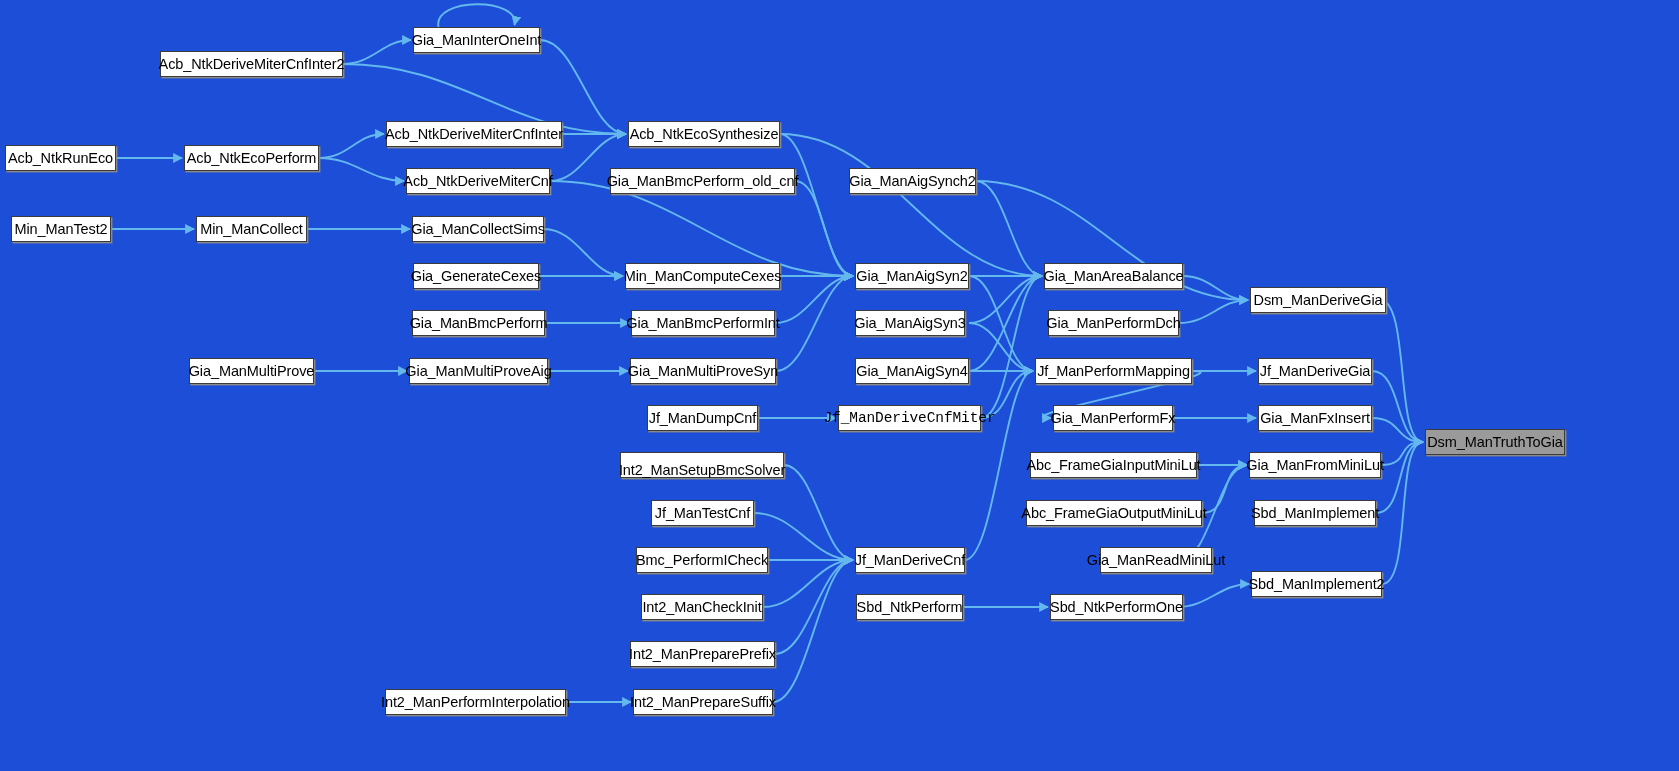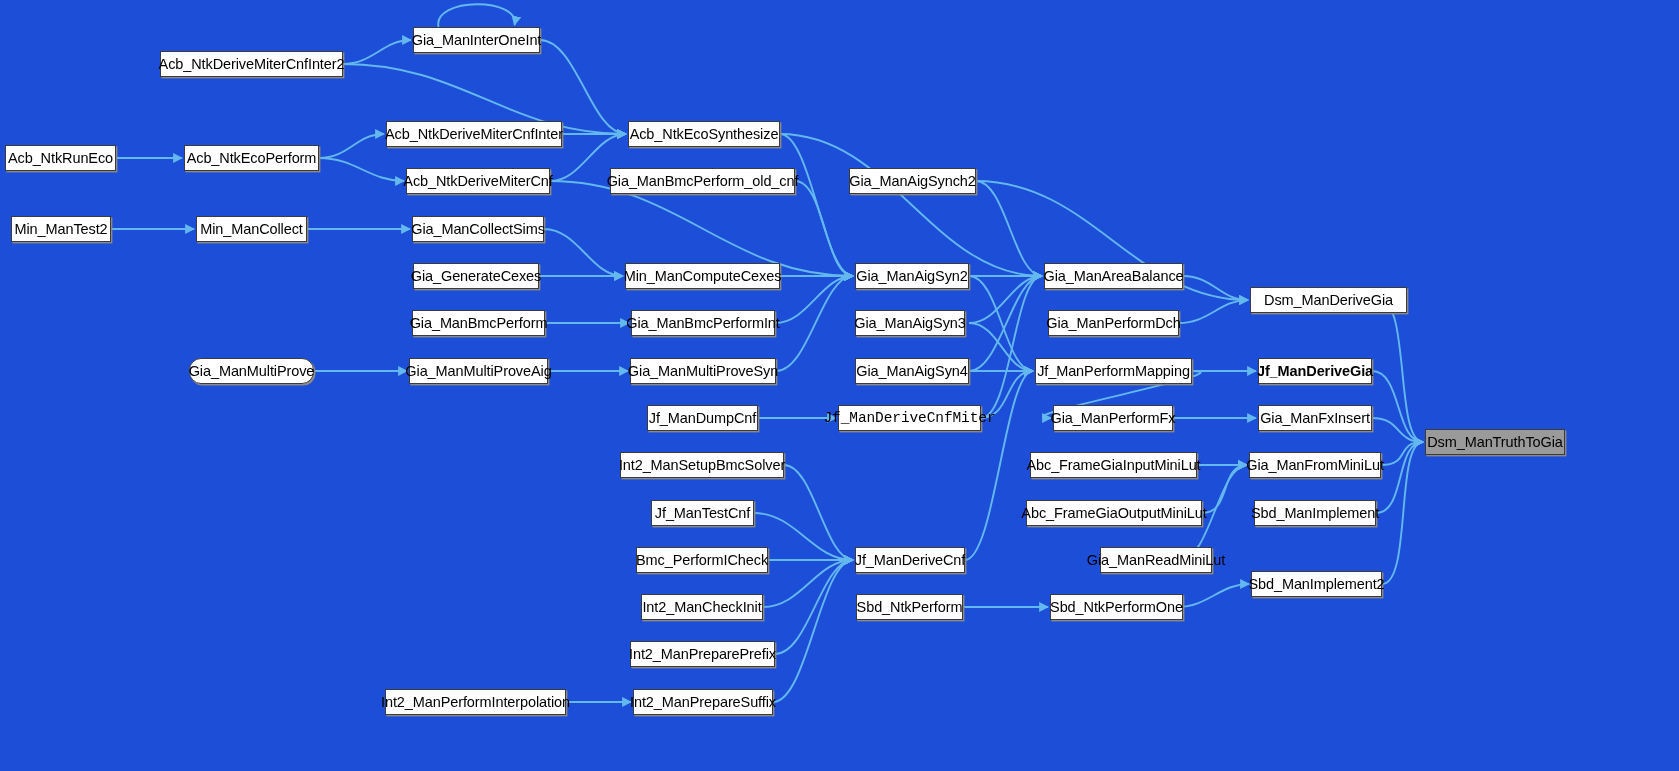--- a/index.html
+++ b/index.html
@@ -160,69 +160,69 @@
       </div>
       <div class="node" style="left: 625px; top: 263px; width: 155px;">
         <span class="node-label">Min_ManComputeCexes</span>
       </div>
       <div class="node" style="left: 855px; top: 263px; width: 114px;">
         <span class="node-label">Gia_ManAigSyn2</span>
       </div>
       <div class="node" style="left: 1044px; top: 263px; width: 139px;">
         <span class="node-label">Gia_ManAreaBalance</span>
       </div>
-      <div class="node" style="left: 1250px; top: 287px; width: 157px;">
+      <div class="node" style="left: 1250px; top: 287px; width: 136px;">
         <span class="node-label">Dsm_ManDeriveGia</span>
       </div>
       <div class="node" style="left: 412px; top: 310px; width: 133px;">
         <span class="node-label">Gia_ManBmcPerform</span>
       </div>
       <div class="node" style="left: 631px; top: 310px; width: 144px;">
         <span class="node-label">Gia_ManBmcPerformInt</span>
       </div>
       <div class="node" style="left: 855px; top: 310px; width: 110px;">
         <span class="node-label">Gia_ManAigSyn3</span>
       </div>
       <div class="node" style="left: 1048px; top: 310px; width: 131px;">
         <span class="node-label">Gia_ManPerformDch</span>
       </div>
-      <div class="node" style="left: 189px; top: 358px; width: 125px; border-radius: 12px;">
+      <div class="node" style="left: 189px; top: 358px; width: 125px;">
         <span class="node-label">Gia_ManMultiProve</span>
       </div>
       <div class="node" style="left: 409px; top: 358px; width: 139px;">
         <span class="node-label">Gia_ManMultiProveAig</span>
       </div>
       <div class="node" style="left: 630px; top: 358px; width: 146px;">
         <span class="node-label">Gia_ManMultiProveSyn</span>
       </div>
       <div class="node" style="left: 855px; top: 358px; width: 114px;">
         <span class="node-label">Gia_ManAigSyn4</span>
       </div>
       <div class="node" style="left: 1035px; top: 358px; width: 157px;">
         <span class="node-label">Jf_ManPerformMapping</span>
       </div>
-      <div class="node" style="left: 1258px; top: 358px; width: 114px; font-weight: bold;">
+      <div class="node" style="left: 1258px; top: 358px; width: 114px;">
         <span class="node-label">Jf_ManDeriveGia</span>
       </div>
       <div class="node" style="left: 647px; top: 405px; width: 111px;">
         <span class="node-label">Jf_ManDumpCnf</span>
       </div>
       <div class="node" style="left: 838px; top: 405px; width: 143px; font-family: Liberation Mono, monospace;">
         <span class="node-label">Jf_ManDeriveCnfMiter</span>
       </div>
       <div class="node" style="left: 1053px; top: 405px; width: 120px;">
         <span class="node-label">Gia_ManPerformFx</span>
       </div>
       <div class="node" style="left: 1258px; top: 405px; width: 114px;">
         <span class="node-label">Gia_ManFxInsert</span>
       </div>
       <div class="node highlight" style="left: 1425px; top: 429px; width: 140px;">
         <span class="node-label">Dsm_ManTruthToGia</span>
       </div>
-      <div class="node" style="left: 620px; top: 452px; width: 164px;">
+      <div class="node" style="left: 620px; top: 452px; width: 164px; align-items: flex-end;">
         <span class="node-label">Int2_ManSetupBmcSolver</span>
       </div>
       <div class="node" style="left: 1030px; top: 452px; width: 167px;">
         <span class="node-label">Abc_FrameGiaInputMiniLut</span>
       </div>
       <div class="node" style="left: 1249px; top: 452px; width: 132px;">
         <span class="node-label">Gia_ManFromMiniLut</span>
       </div>
       <div class="node" style="left: 651px; top: 500px; width: 103px;">
         <span class="node-label">Jf_ManTestCnf</span>

